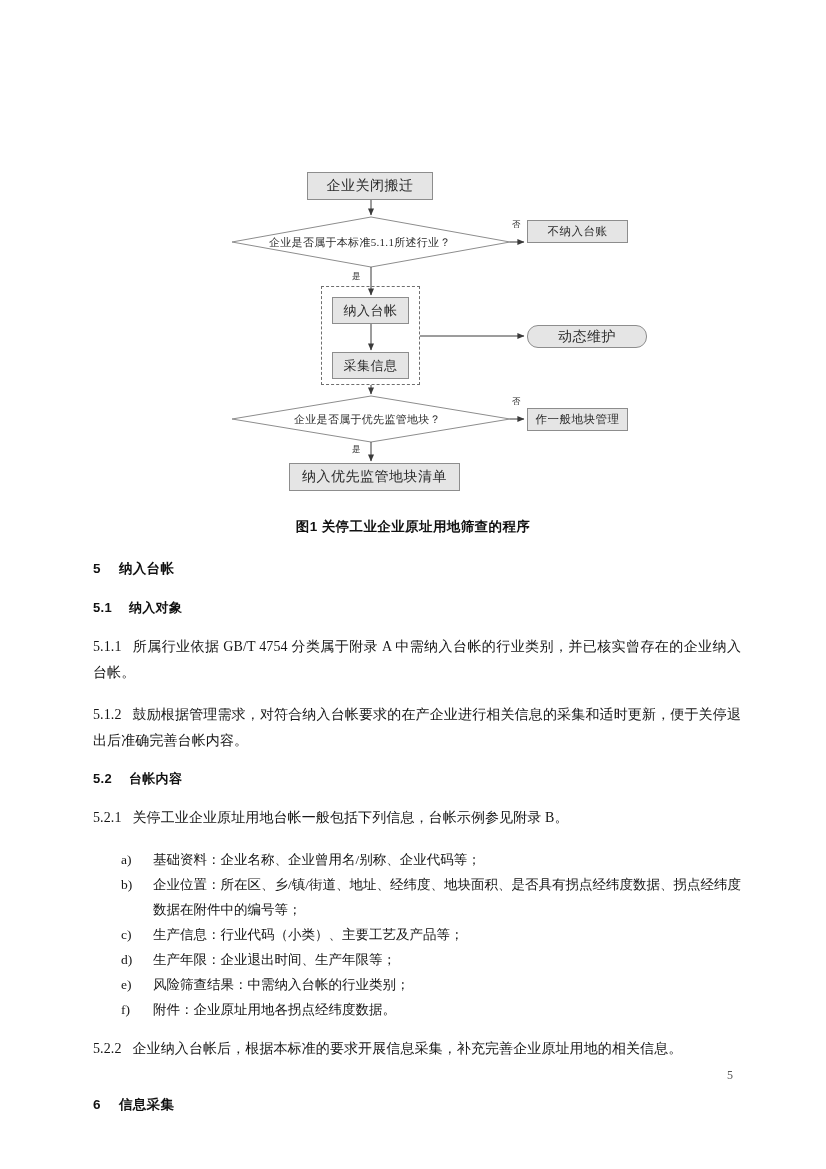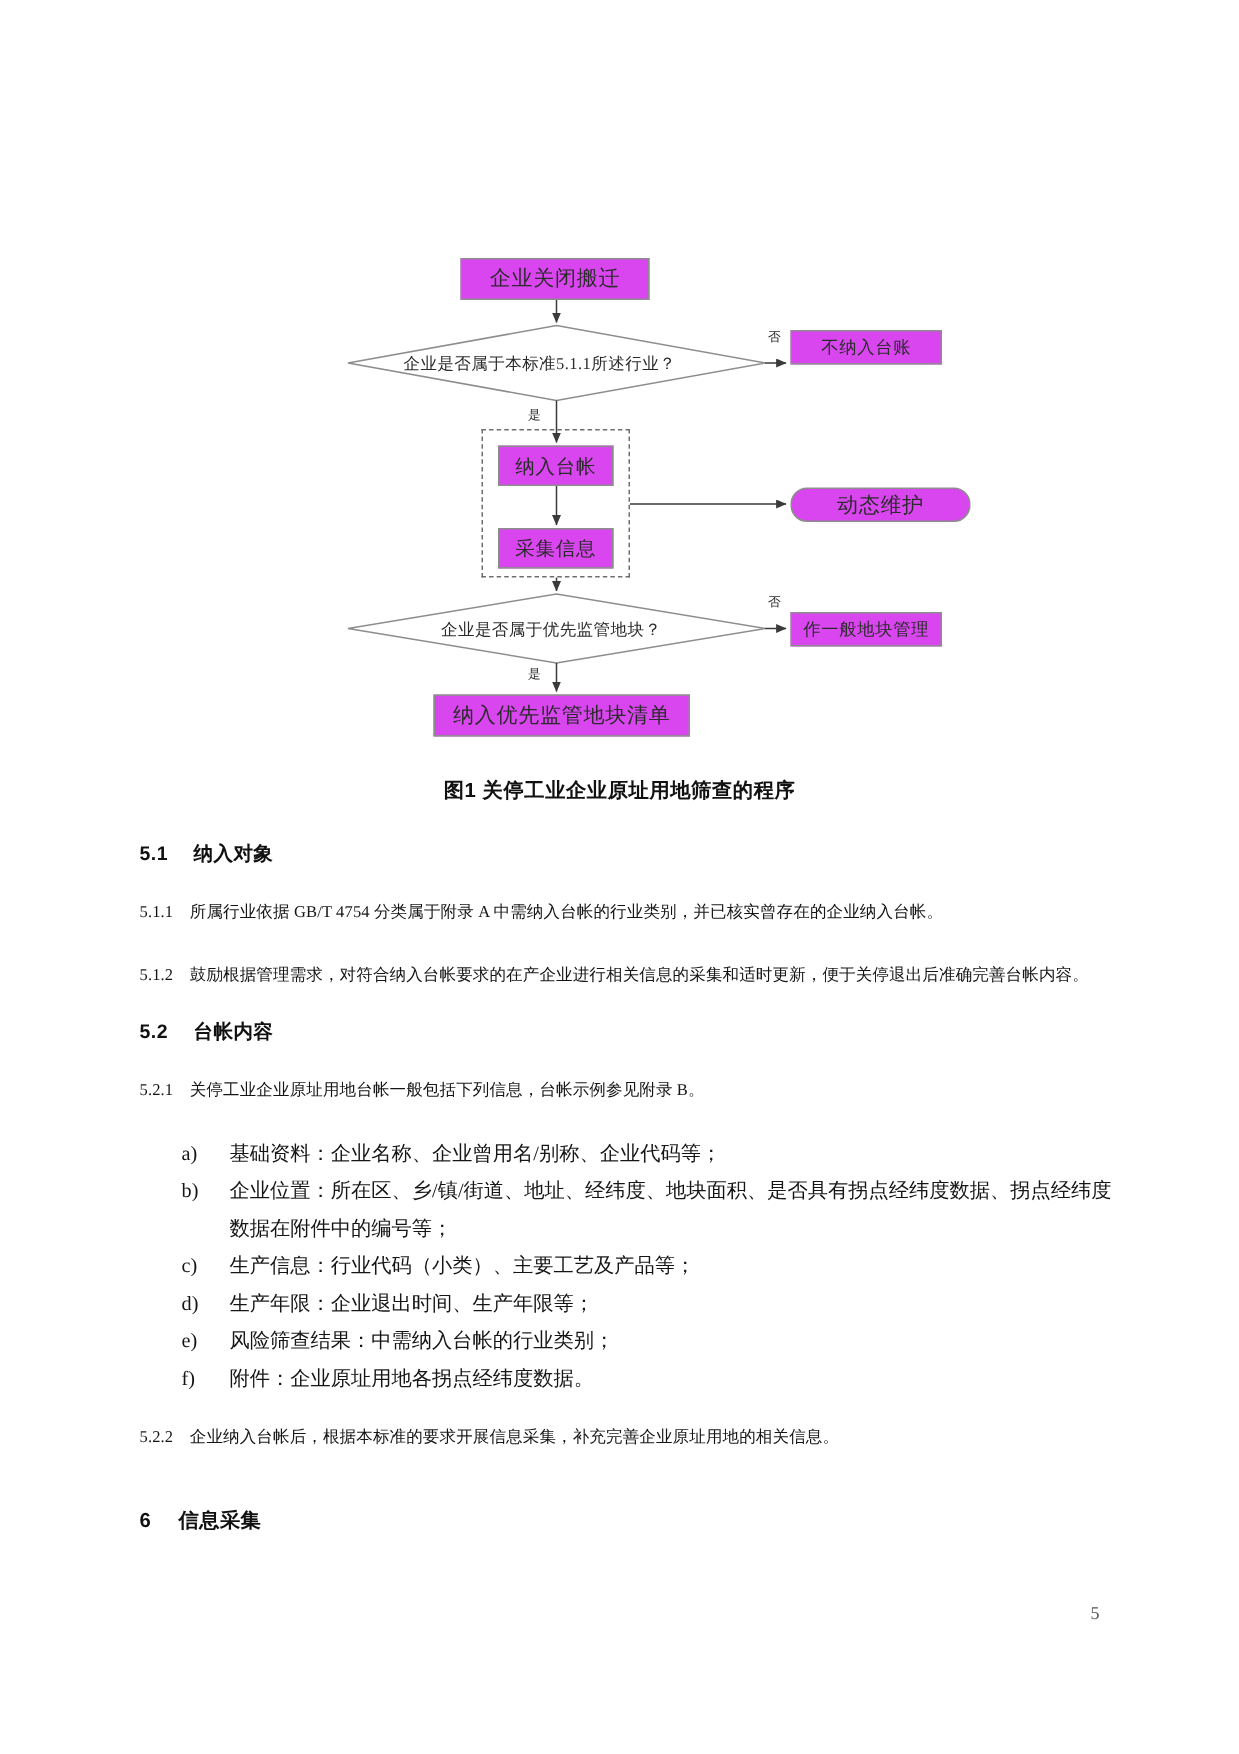--- a/index.html
+++ b/index.html
@@ -23,21 +23,21 @@
     top: 0;
     width: 826px;
     height: 520px;
   }
   .fc-svg { position: absolute; left: 0; top: 0; }
 
   .fc-node {
     position: absolute;
     box-sizing: border-box;
     border: 1px solid #8d8d8d;
-    background: #d946ef;
+    background: #e5e5e5;
     display: flex;
     align-items: center;
     justify-content: center;
     font-family: "Liberation Serif", "DejaVu Serif", serif;
     color: #2b2b2b;
     letter-spacing: .5px;
     white-space: nowrap;
   }
   .fc-node.start   { left: 307px; top: 172px; width: 126px; height: 28px; font-size: 14px; }
   .fc-node.no-add  { left: 527px; top: 220px; width: 101px; height: 23px; font-size: 11.5px; }
@@ -112,21 +112,21 @@
     font-family: "Liberation Sans", "DejaVu Sans", sans-serif;
     font-weight: bold;
     font-size: 13px;
     color: #111;
     margin: 0 0 17px 0;
     letter-spacing: .3px;
   }
   .h2 .num { display: inline-block; min-width: 36px; }
   .para {
     font-family: "Liberation Serif", "DejaVu Serif", serif;
-    font-size: 11px;
+    font-size: 14px;
     line-height: 26px;
     color: #151515;
     margin: 0 0 16px 0;
     text-align: justify;
     letter-spacing: .1px;
   }
   .para .num { margin-right: 11px; }
   .list {
     margin: 0 0 14px 0;
     padding: 0;
@@ -230,20 +230,23 @@
   <div class="fc-edge-label no1">否</div>
   <div class="fc-edge-label yes1">是</div>
   <div class="fc-edge-label no2">否</div>
   <div class="fc-edge-label yes2">是</div>
 </div>
 
 <div id="figure-caption">图1  关停工业企业原址用地筛查的程序</div>
 
 <div id="doc">
 
+  <div class="h1">
+    <span class="num">5</span><span>纳入台帐</span>
+  </div>
 
   <div class="h2">
     <span class="num">5.1</span><span>纳入对象</span>
   </div>
 
   <p class="para">
     <span class="num">5.1.1</span><span>所属行业依据 GB/T 4754 分类属于附录 A 中需纳入台帐的行业类别，并已核实曾存在的企业纳入台帐。</span>
   </p>
 
   <p class="para">

